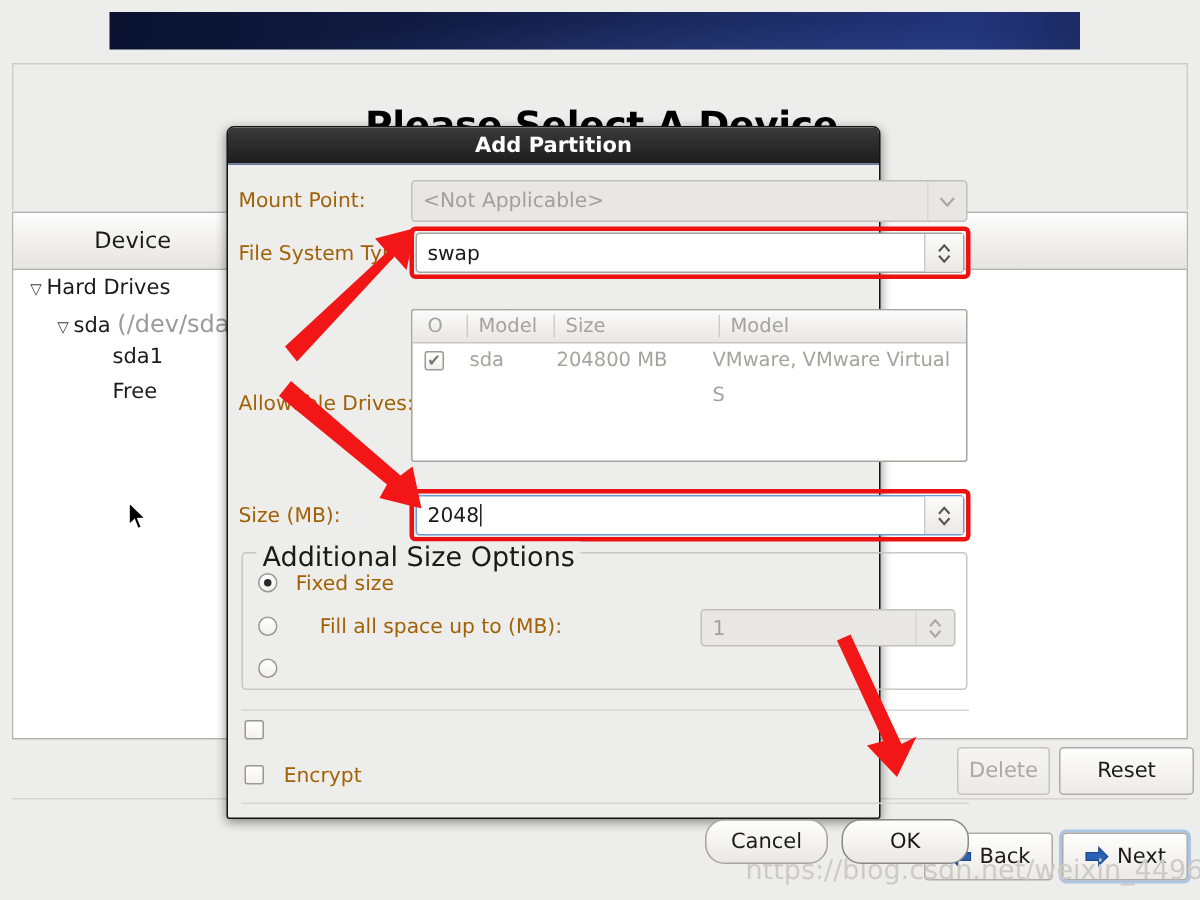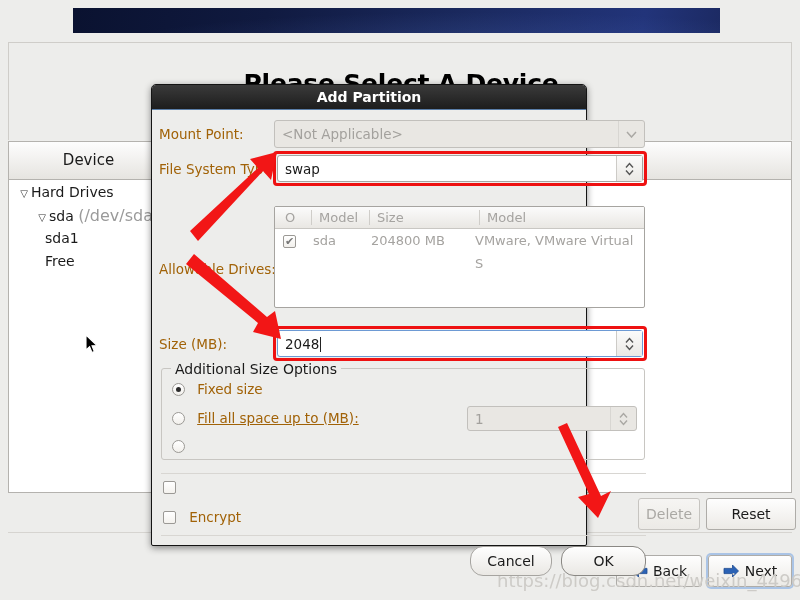--- a/index.html
+++ b/index.html
@@ -53,21 +53,21 @@
   .col-device { left: 0; width: 160px; border-right: 1px solid #c9c7c3; }
   .col-rest   { left: 160px; right: 0; }
 
   .tree { position: absolute; left: 0; top: 39px; width: 160px; bottom: 0;
           border-right: 1px solid #c9c7c3; background: #fff; }
   .tnode { position: relative; height: 23px; line-height: 23px; font-size: 14px; white-space: nowrap; }
   .tnode .tw { display: inline-block; color: #333; font-size: 10px; width: 14px; text-align: center; }
   .tnode .dim { color: #9a9a9a; font-size: 16px; }
   .lvl0 { padding-left: 8px; }
   .lvl1 { padding-left: 26px; }
-  .lvl2 { padding-left: 36px; }
+  .lvl2 { padding-left: 36px; margin-left: 30px; }
   .sep-line { position: absolute; left: 8px; top: 532px; width: 784px; height: 1px; background: #d6d4d0; }
 
   .btn {
     background: linear-gradient(#fefefe, #eceae6);
     border: 1px solid #aeaca8; border-radius: 3px;
     font-size: 14px; color: #1a1a1a;
     display: inline-flex; align-items: center; justify-content: center;
     position: absolute;
   }
   .btn.disabled { color: #aaa8a4; background: linear-gradient(#f6f5f3,#eceae6); border-color: #c6c4c0; }
@@ -137,21 +137,21 @@
   .dl-row { height: 23px; position: relative; }
   .dl-row .c { position: absolute; top: 0; height: 23px; line-height: 23px;
                font-size: 13px; color: #a5a3a0; }
 
   .cbox { width: 13px; height: 13px; border: 1px solid #9b9995; border-radius: 2px;
           background: linear-gradient(#ffffff,#f2f0ec); display: inline-flex;
           align-items: center; justify-content: center; font-size: 11px; color: #777; }
 
   .group { position: absolute; border: 1px solid #c8c6c2; border-radius: 3px; }
   .group-title { position: absolute; top: -8px; left: 9px; background: #ededeb;
-                 padding: 0 4px; font-size: 14px; color: #1a1a1a; }
+                 padding: 0 4px; font-size: 18px; color: #1a1a1a; }
   .radio { width: 13px; height: 13px; border-radius: 50%; border: 1px solid #9b9995;
            background: linear-gradient(#ffffff,#f2f0ec); display: inline-block;
            position: relative; vertical-align: -2px; }
   .radio.on::after { content: ""; position: absolute; left: 3px; top: 3px;
                      width: 5px; height: 5px; border-radius: 50%; background: #2b2b2b; }
   .chk { width: 13px; height: 13px; border: 1px solid #9b9995; border-radius: 2px;
          background: linear-gradient(#ffffff,#f4f2ee); display: inline-block; vertical-align: -2px; }
 
   .dlg-sep { position: absolute; left: 9px; width: 485px; height: 1px; background: #d8d6d2; }
 
@@ -288,21 +288,21 @@
       <div class="group" style="left:9px; top:258px; width:484px; height:92px;">
         <div class="group-title">Additional Size Options</div>
 
         <div style="position:absolute; left:10px; top:12px;">
           <span class="radio on"></span>
           <span class="lbl" style="margin-left:8px;">Fixed size</span>
         </div>
 
         <div style="position:absolute; left:10px; top:41px;">
           <span class="radio"></span>
-          <span class="lbl" style="margin-left:8px;text-decoration:underline;">Fill all space up to (MB):</span>
+          <span class="lbl" style="margin-left:24px;">Fill all space up to (MB):</span>
         </div>
         <div class="field disabled" style="left:305px; top:37px; width:170px; height:25px;">
           <span class="txt">1</span>
           <span class="adorn spin">
             <svg width="9" height="14" viewBox="0 0 9 14">
                 <path d="M1 5.5 L4.5 1.5 L8 5.5" fill="none" stroke="currentColor" stroke-width="1.4"></path>
                 <path d="M1 8.5 L4.5 12.5 L8 8.5" fill="none" stroke="currentColor" stroke-width="1.4"></path>
               </svg>
           </span>
         </div>

